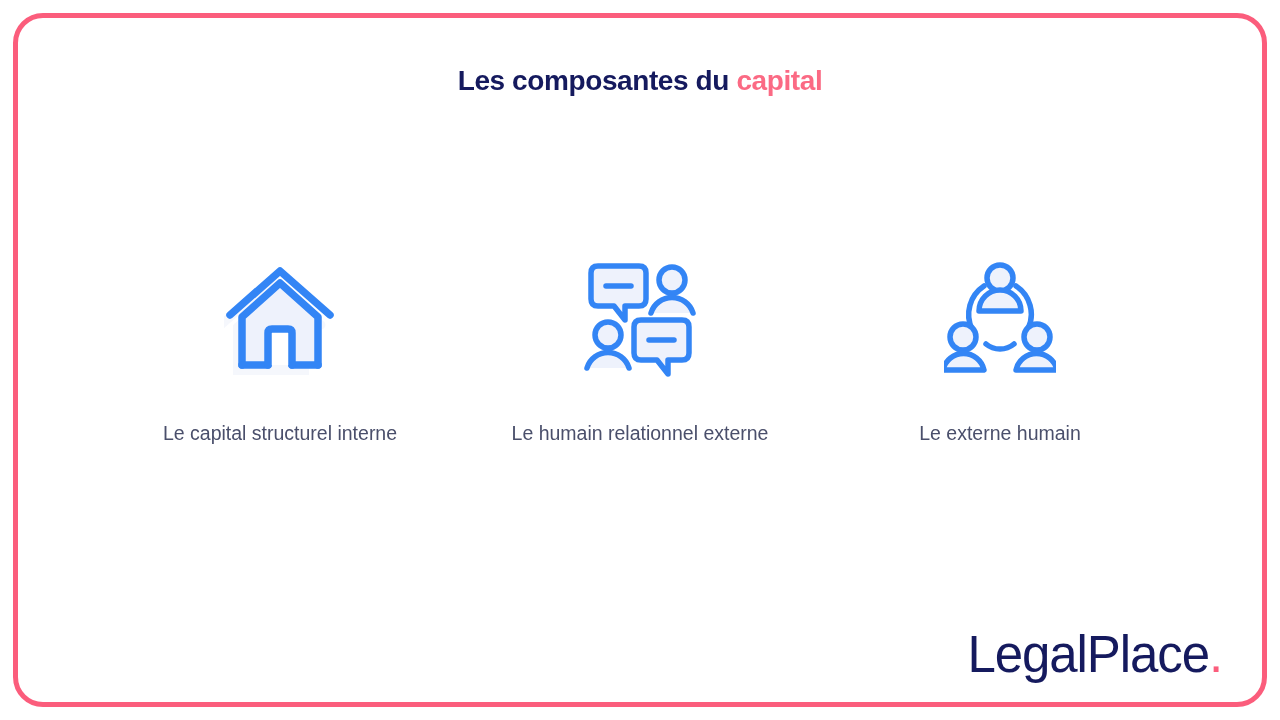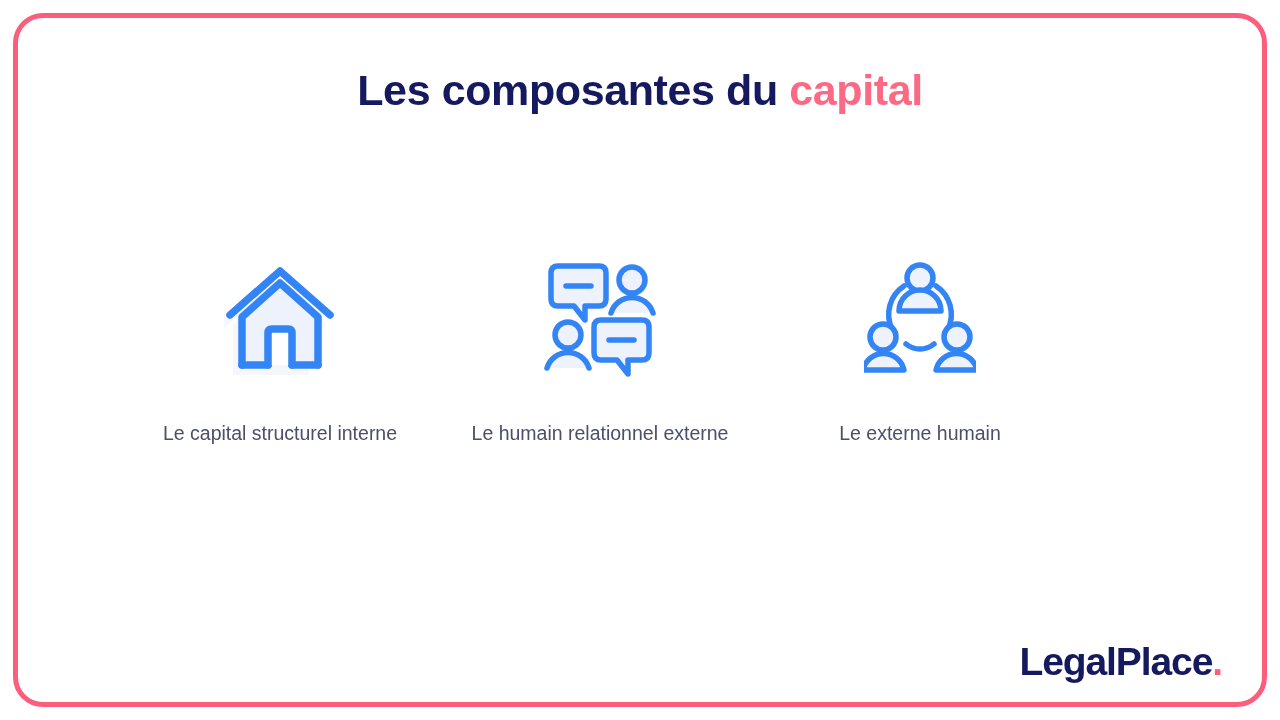--- a/index.html
+++ b/index.html
@@ -36,34 +36,34 @@
     position: absolute;
     left: 0;
     top: 64px;
     width: 1280px;
     text-align: center;
     line-height: 1.22;
     letter-spacing: -0.4px;
   }
   .title-line {
     display: block;
-    font-size: 43px;
+    font-size: 28px;
     font-weight: bold;
   }
   .t-navy  { color: #151a5e; }
   .t-pink  { color: #fb6a84; }
 
   
   .columns {
     position: absolute;
     left: 120px;
     top: 250px;
     width: 1040px;
     display: flex;
-    justify-content: flex-start;
+    justify-content: space-between;
     align-items: flex-start;
   }
   .column {
     width: 320px;
     display: flex;
     flex-direction: column;
     align-items: center;
   }
   .icon-wrap {
     width: 130px;
@@ -79,22 +79,22 @@
     font-size: 19.5px;
     line-height: 1.3;
     color: #4a4f6b;
   }
 
   
   .logo {
     position: absolute;
     right: 58px;
     bottom: 36px;
-    font-size: 39px;
-    font-weight: bold;
+    font-size: 51px;
+    font-weight: normal;
     letter-spacing: -1.1px;
     color: #151a5e;
     white-space: nowrap;
   }
   .logo-dot { color: #fb5d7c; }
 </style>
 </head>
 <body>
 
 <div id="infographic">

